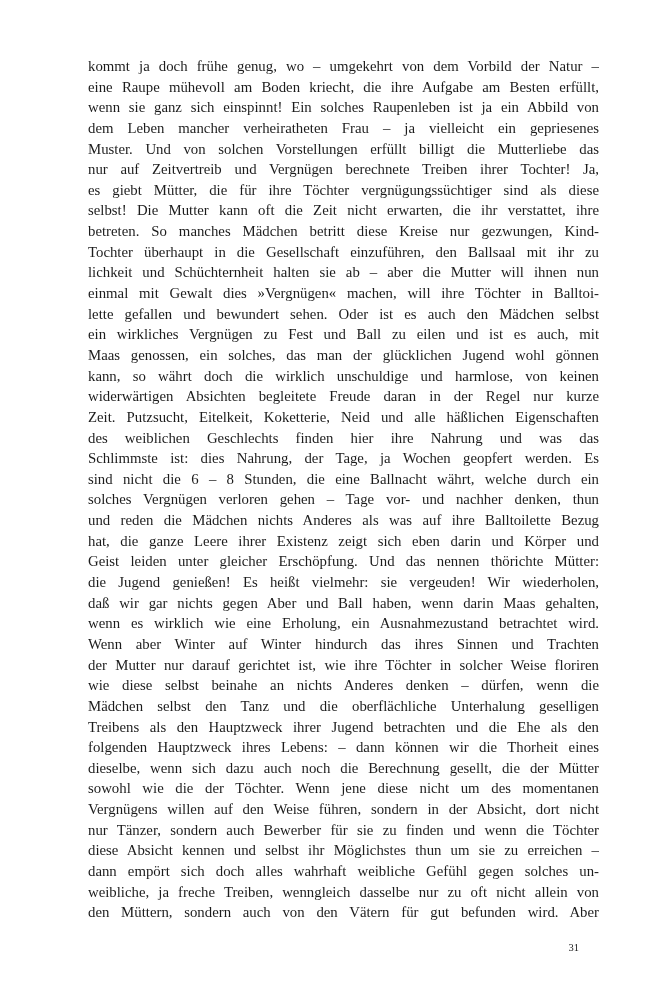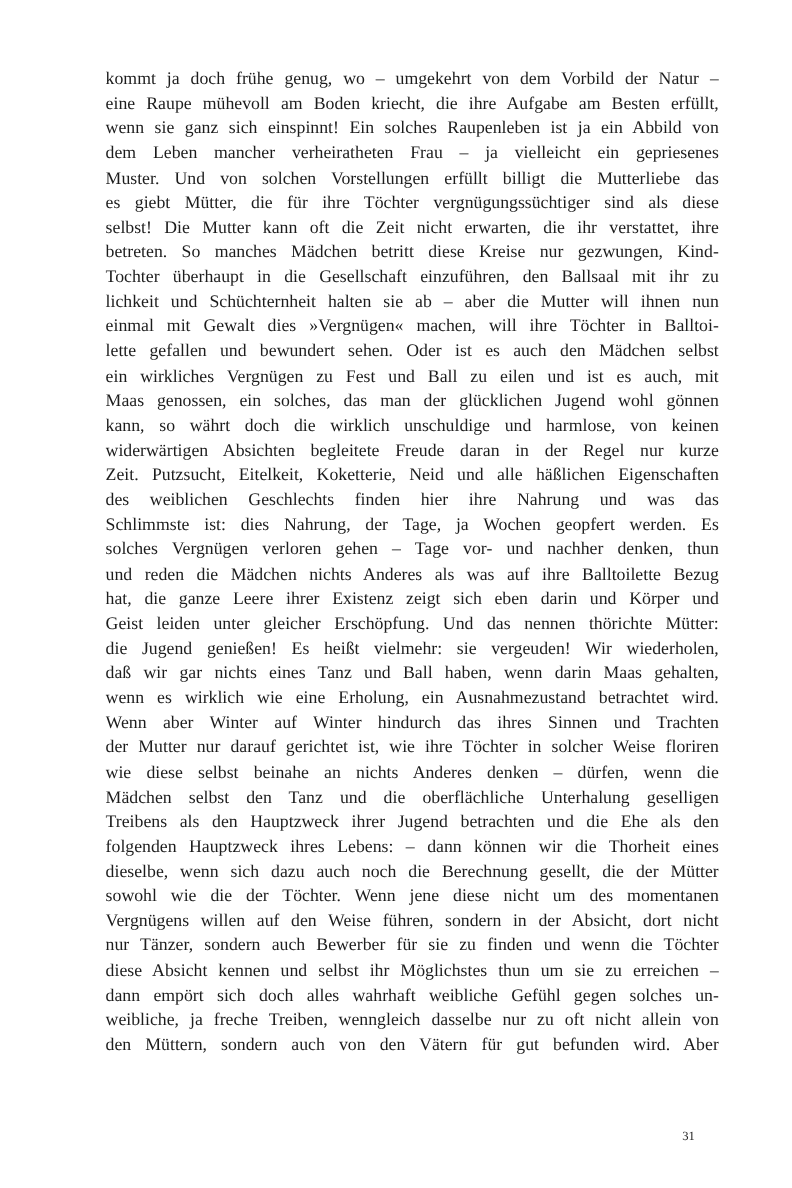--- a/index.html
+++ b/index.html
@@ -44,40 +44,42 @@
 </head>
 <body>
 
 <div class="page">
   <div class="text-block">
       <div class="text-line">kommt ja doch frühe genug, wo – umgekehrt von dem Vorbild der Natur –</div>
       <div class="text-line">eine Raupe mühevoll am Boden kriecht, die ihre Aufgabe am Besten erfüllt,</div>
       <div class="text-line">wenn sie ganz sich einspinnt! Ein solches Raupenleben ist ja ein Abbild von</div>
       <div class="text-line">dem Leben mancher verheiratheten Frau – ja vielleicht ein gepriesenes</div>
       <div class="text-line">Muster. Und von solchen Vorstellungen erfüllt billigt die Mutterliebe das</div>
+      <div class="text-line">nur auf Zeitvertreib und Vergnügen berechnete Treiben ihrer Tochter! Ja,</div>
       <div class="text-line">es giebt Mütter, die für ihre Töchter vergnügungssüchtiger sind als diese</div>
       <div class="text-line">selbst! Die Mutter kann oft die Zeit nicht erwarten, die ihr verstattet, ihre</div>
       <div class="text-line">betreten. So manches Mädchen betritt diese Kreise nur gezwungen, Kind-</div>
       <div class="text-line">Tochter überhaupt in die Gesellschaft einzuführen, den Ballsaal mit ihr zu</div>
       <div class="text-line">lichkeit und Schüchternheit halten sie ab – aber die Mutter will ihnen nun</div>
       <div class="text-line">einmal mit Gewalt dies »Vergnügen« machen, will ihre Töchter in Balltoi-</div>
       <div class="text-line">lette gefallen und bewundert sehen. Oder ist es auch den Mädchen selbst</div>
       <div class="text-line">ein wirkliches Vergnügen zu Fest und Ball zu eilen und ist es auch, mit</div>
       <div class="text-line">Maas genossen, ein solches, das man der glücklichen Jugend wohl gönnen</div>
       <div class="text-line">kann, so währt doch die wirklich unschuldige und harmlose, von keinen</div>
       <div class="text-line">widerwärtigen Absichten begleitete Freude daran in der Regel nur kurze</div>
       <div class="text-line">Zeit. Putzsucht, Eitelkeit, Koketterie, Neid und alle häßlichen Eigenschaften</div>
       <div class="text-line">des weiblichen Geschlechts finden hier ihre Nahrung und was das</div>
       <div class="text-line">Schlimmste ist: dies Nahrung, der Tage, ja Wochen geopfert werden. Es</div>
+      <div class="text-line">sind nicht die 6 – 8 Stunden, die eine Ballnacht währt, welche durch ein</div>
       <div class="text-line">solches Vergnügen verloren gehen – Tage vor- und nachher denken, thun</div>
       <div class="text-line">und reden die Mädchen nichts Anderes als was auf ihre Balltoilette Bezug</div>
       <div class="text-line">hat, die ganze Leere ihrer Existenz zeigt sich eben darin und Körper und</div>
       <div class="text-line">Geist leiden unter gleicher Erschöpfung. Und das nennen thörichte Mütter:</div>
       <div class="text-line">die Jugend genießen! Es heißt vielmehr: sie vergeuden! Wir wiederholen,</div>
-      <div class="text-line">daß wir gar nichts eines Tanz und Ball haben, wenn darin Maas gehalten,</div>
+      <div class="text-line">daß wir gar nichts gegen Aber und Ball haben, wenn darin Maas gehalten,</div>
       <div class="text-line">wenn es wirklich wie eine Erholung, ein Ausnahmezustand betrachtet wird.</div>
       <div class="text-line">Wenn aber Winter auf Winter hindurch das ihres Sinnen und Trachten</div>
       <div class="text-line">der Mutter nur darauf gerichtet ist, wie ihre Töchter in solcher Weise floriren</div>
       <div class="text-line">wie diese selbst beinahe an nichts Anderes denken – dürfen, wenn die</div>
       <div class="text-line">Mädchen selbst den Tanz und die oberflächliche Unterhalung geselligen</div>
       <div class="text-line">Treibens als den Hauptzweck ihrer Jugend betrachten und die Ehe als den</div>
       <div class="text-line">folgenden Hauptzweck ihres Lebens: – dann können wir die Thorheit eines</div>
       <div class="text-line">dieselbe, wenn sich dazu auch noch die Berechnung gesellt, die der Mütter</div>
       <div class="text-line">sowohl wie die der Töchter. Wenn jene diese nicht um des momentanen</div>
       <div class="text-line">Vergnügens willen auf den Weise führen, sondern in der Absicht, dort nicht</div>

